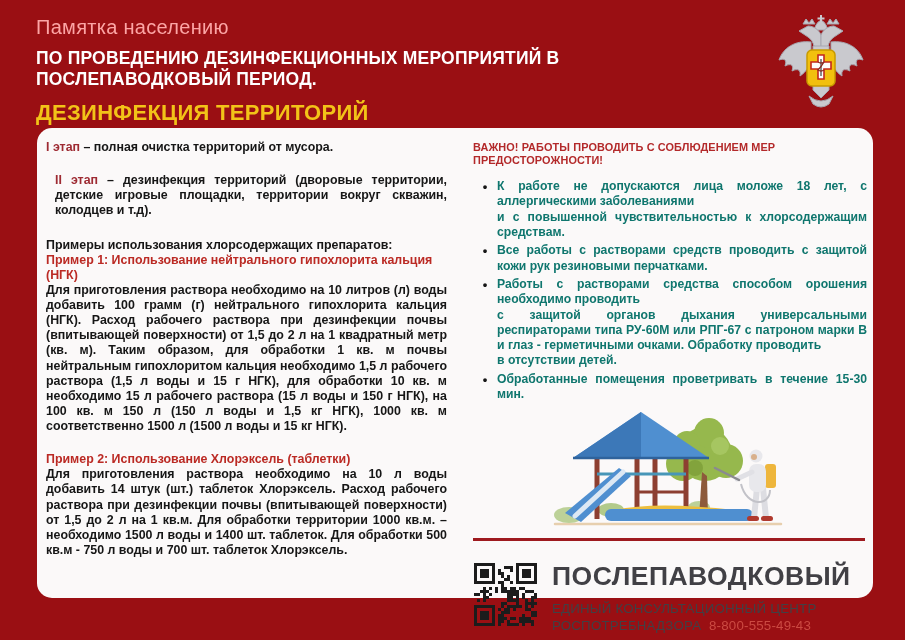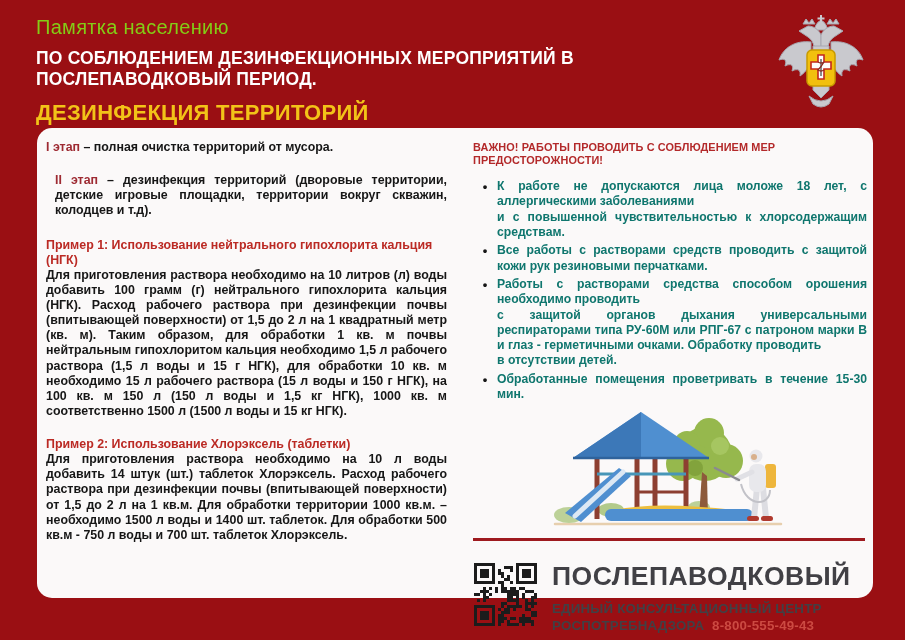--- a/index.html
+++ b/index.html
@@ -7,21 +7,21 @@
   body {
     font-family:"Liberation Sans","DejaVu Sans",sans-serif;
     background:#9a0f13;
     position:relative;
     overflow:hidden;
   }
   .poster { position:absolute; inset:0; background:#9a0f13; }
 
   
   .header { position:absolute; left:36px; top:16px; width:700px; }
-  .header-line1 { color:#84cc16; font-size:20px; font-weight:400; letter-spacing:.3px; margin-bottom:9px; }
+  .header-line1 { color:#fca5a5; font-size:20px; font-weight:400; letter-spacing:.3px; margin-bottom:9px; }
   .header-line2 { color:#ffffff; font-size:17.5px; font-weight:700; letter-spacing:.2px; margin-bottom:10px; }
   .header-line3 { color:#f2c318; font-size:22px; font-weight:700; letter-spacing:.3px; }
 
   .emblem { position:absolute; right:38px; top:12px; width:92px; height:102px; }
 
   
   .card {
     position:absolute; left:37px; top:128px; width:836px; height:470px;
     background:#fbf9f9; border-radius:15px;
   }
@@ -60,31 +60,31 @@
 
   .divider { margin-top:8px; width:392px; height:3px; background:#9e1a1f; }
 
   .footer-block { display:flex; margin-top:22px; align-items:flex-start; }
   .qr { width:63px; height:63px; flex:0 0 63px; margin-left:1px; }
   .footer-text { margin-left:15px; }
   .brand-title {
     font-size:26.5px; font-weight:700; color:#414045; letter-spacing:.5px;
     line-height:1.05; margin-bottom:9px;
   }
-  .center-line { font-size:13.3px; font-weight:700; color:#414045; line-height:1.3; letter-spacing:.2px; }
+  .center-line { font-size:13.3px; font-weight:400; color:#414045; line-height:1.3; letter-spacing:.2px; }
   .phone { color:#cc4a42; }
 </style>
 </head>
 <body>
 
 <div class="poster">
 
   <div class="header">
     <div class="header-line1">Памятка населению</div>
-    <div class="header-line2">ПО СОБЛЮДЕНИЕМ ДЕЗИНФЕКЦИОННЫХ МЕРОПРИЯТИЙ В ПОСЛЕПАВОДКОВЫЙ ПЕРИОД.</div>
+    <div class="header-line2">ПО ПРОВЕДЕНИЮ ДЕЗИНФЕКЦИОННЫХ МЕРОПРИЯТИЙ В ПОСЛЕПАВОДКОВЫЙ ПЕРИОД.</div>
     <div class="header-line3">ДЕЗИНФЕКЦИЯ ТЕРРИТОРИЙ</div>
   </div>
 
   <div class="emblem">
     <svg width="92" height="102" viewBox="0 0 92 102" aria-hidden="true">
       <g fill="#c9c9ce" stroke="#a7a7b0" stroke-width="1">
 
         <path d="M41,13 q5,-9 10,0 l2,5 h-14 z"></path>
         <rect x="45" y="3" width="2" height="7" stroke="none"></rect>
         <rect x="42.5" y="5.5" width="7" height="2" stroke="none"></rect>
@@ -111,20 +111,21 @@
   </div>
 
   <div class="card">
 
     <div class="col-left">
       <p class="body-text mb18"><span class="stage-label">I этап</span><span> – полная очистка территорий от мусора.</span></p>
 
       <p class="body-text mb19"><span class="stage-label">II этап</span><span> – дезинфекция территорий (дворовые территории, детские игровые площадки, территории вокруг скважин, колодцев и т.д).</span></p>
 
 
+      <p class="body-text">Примеры использования хлорсодержащих препаратов:</p>
 
       <p class="red-heading">Пример 1: Использование нейтрального гипохлорита кальция (НГК)</p>
       <p class="body-text mb18">Для приготовления раствора необходимо на 10 литров (л) воды добавить 100 грамм (г) нейтрального гипохлорита кальция (НГК). Расход рабочего раствора при дезинфекции почвы (впитывающей поверхности) от 1,5 до 2 л на 1 квадратный метр (кв. м). Таким образом, для обработки 1 кв. м почвы нейтральным гипохлоритом кальция необходимо 1,5 л рабочего раствора (1,5 л воды и 15 г НГК), для обработки 10 кв. м необходимо 15 л рабочего раствора (15 л воды и 150 г НГК), на 100 кв. м 150 л (150 л воды и 1,5 кг НГК), 1000 кв. м соответственно 1500 л (1500 л воды и 15 кг НГК).</p>
 
       <p class="red-heading">Пример 2: Использование Хлорэксель (таблетки)</p>
       <p class="body-text">Для приготовления раствора необходимо на 10 л воды добавить 14 штук (шт.) таблеток Хлорэксель. Расход рабочего раствора при дезинфекции почвы (впитывающей поверхности) от 1,5 до 2 л на 1 кв.м. Для обработки территории 1000 кв.м. – необходимо 1500 л воды и 1400 шт. таблеток. Для обработки 500 кв.м - 750 л воды и 700 шт. таблеток Хлорэксель.</p>
     </div>
 
     <div class="col-right">
       <div class="warning-heading">ВАЖНО! РАБОТЫ ПРОВОДИТЬ С СОБЛЮДЕНИЕМ МЕР ПРЕДОСТОРОЖНОСТИ!</div>

